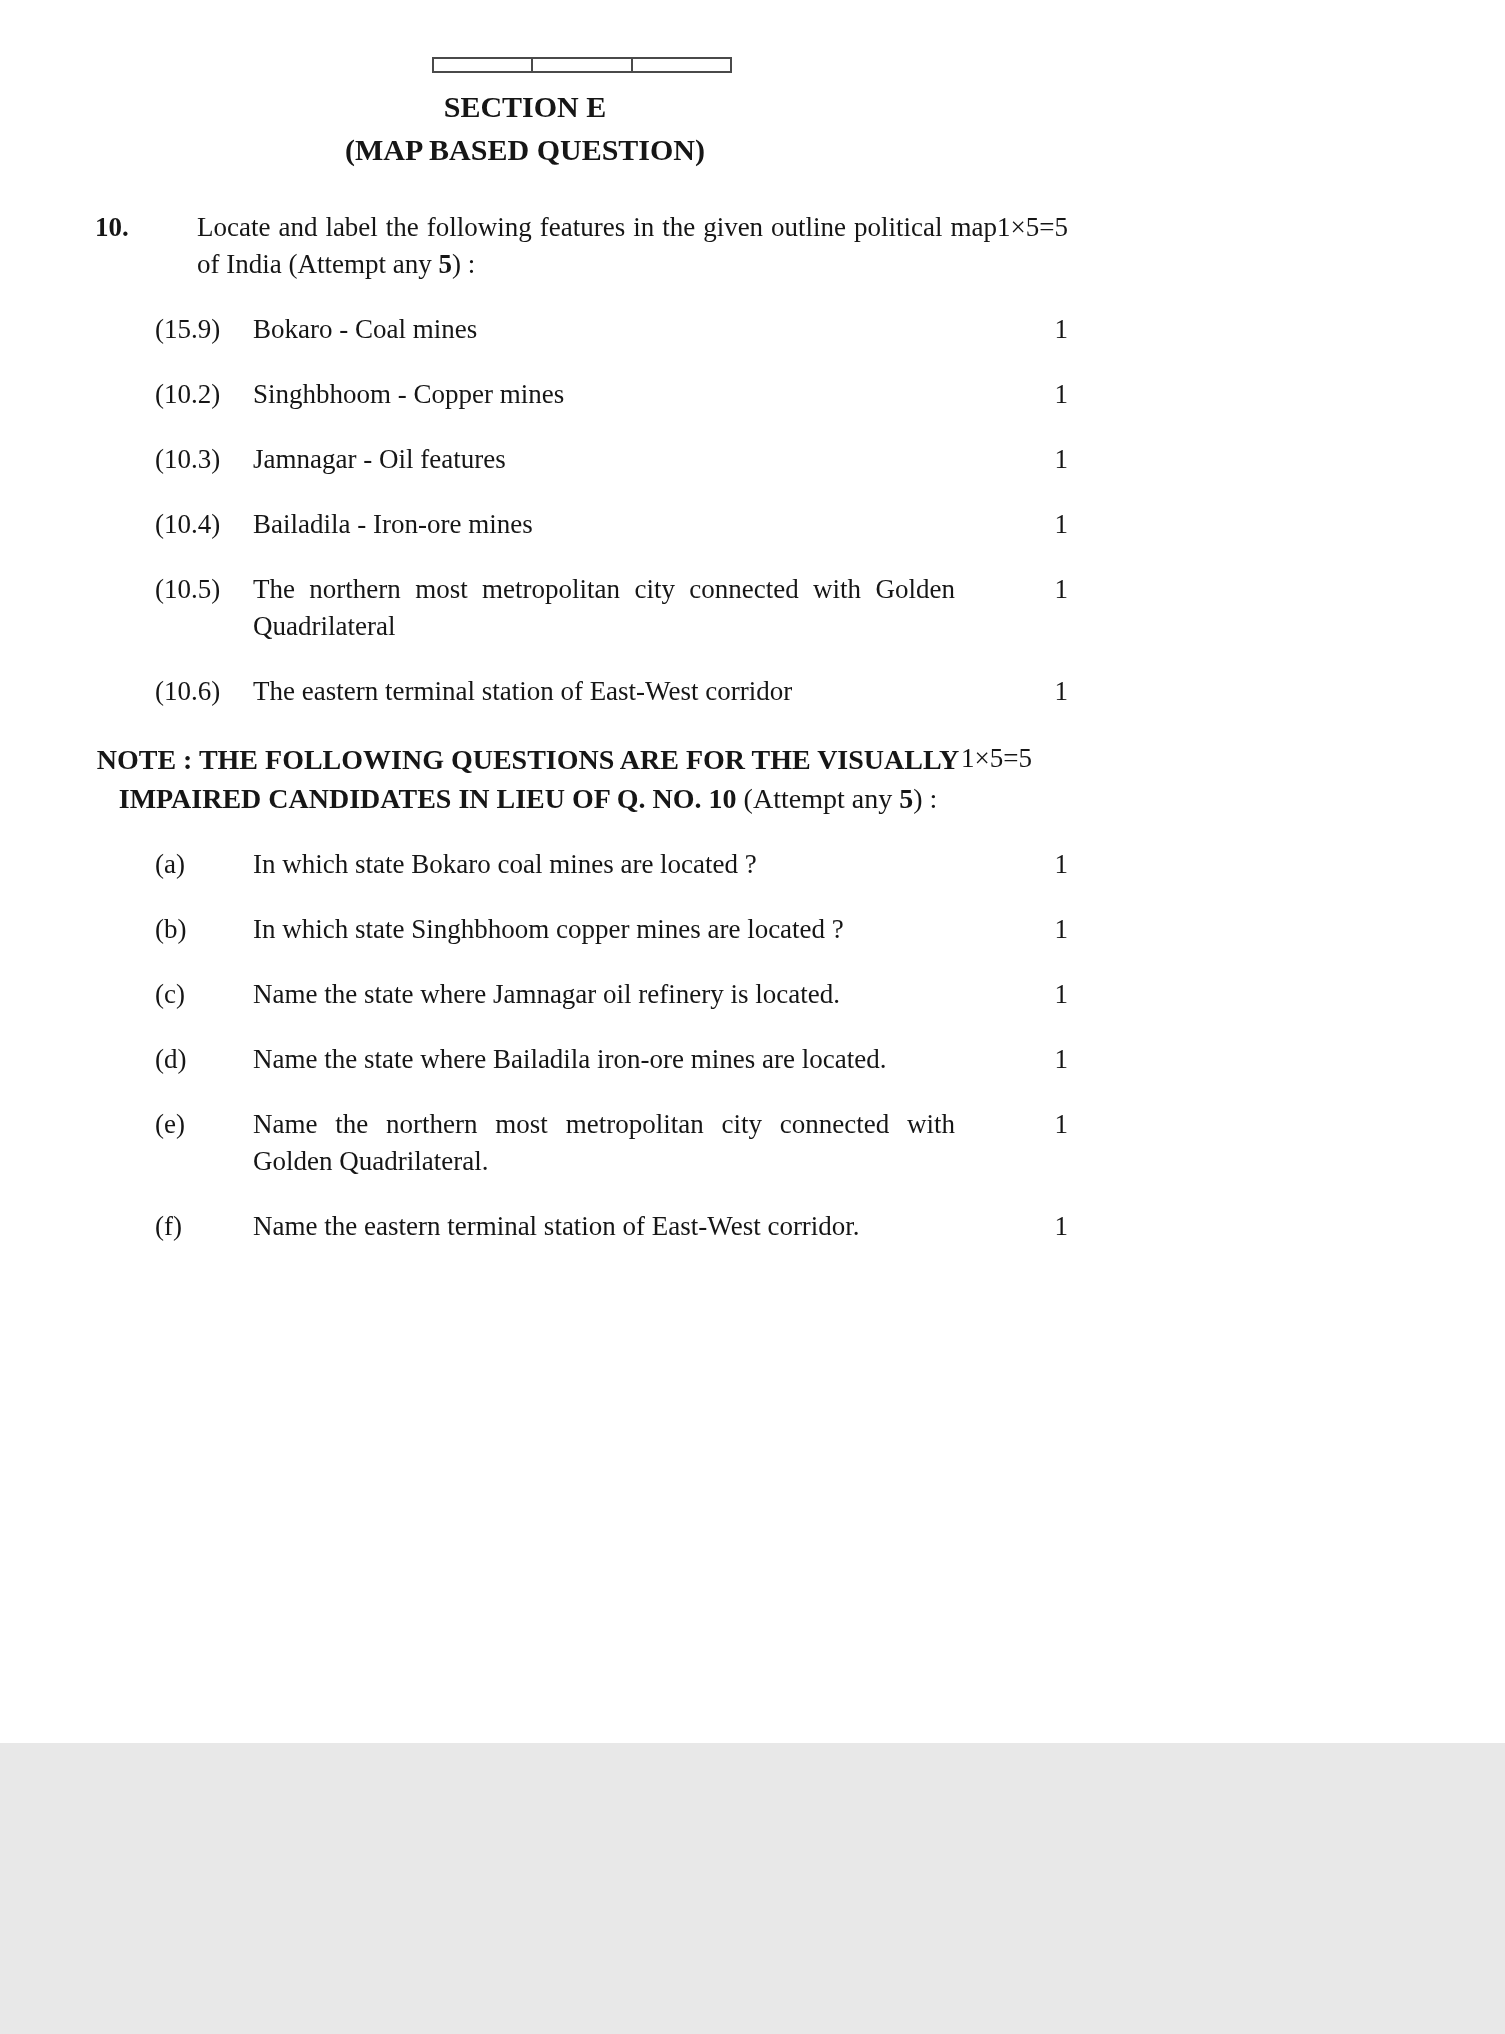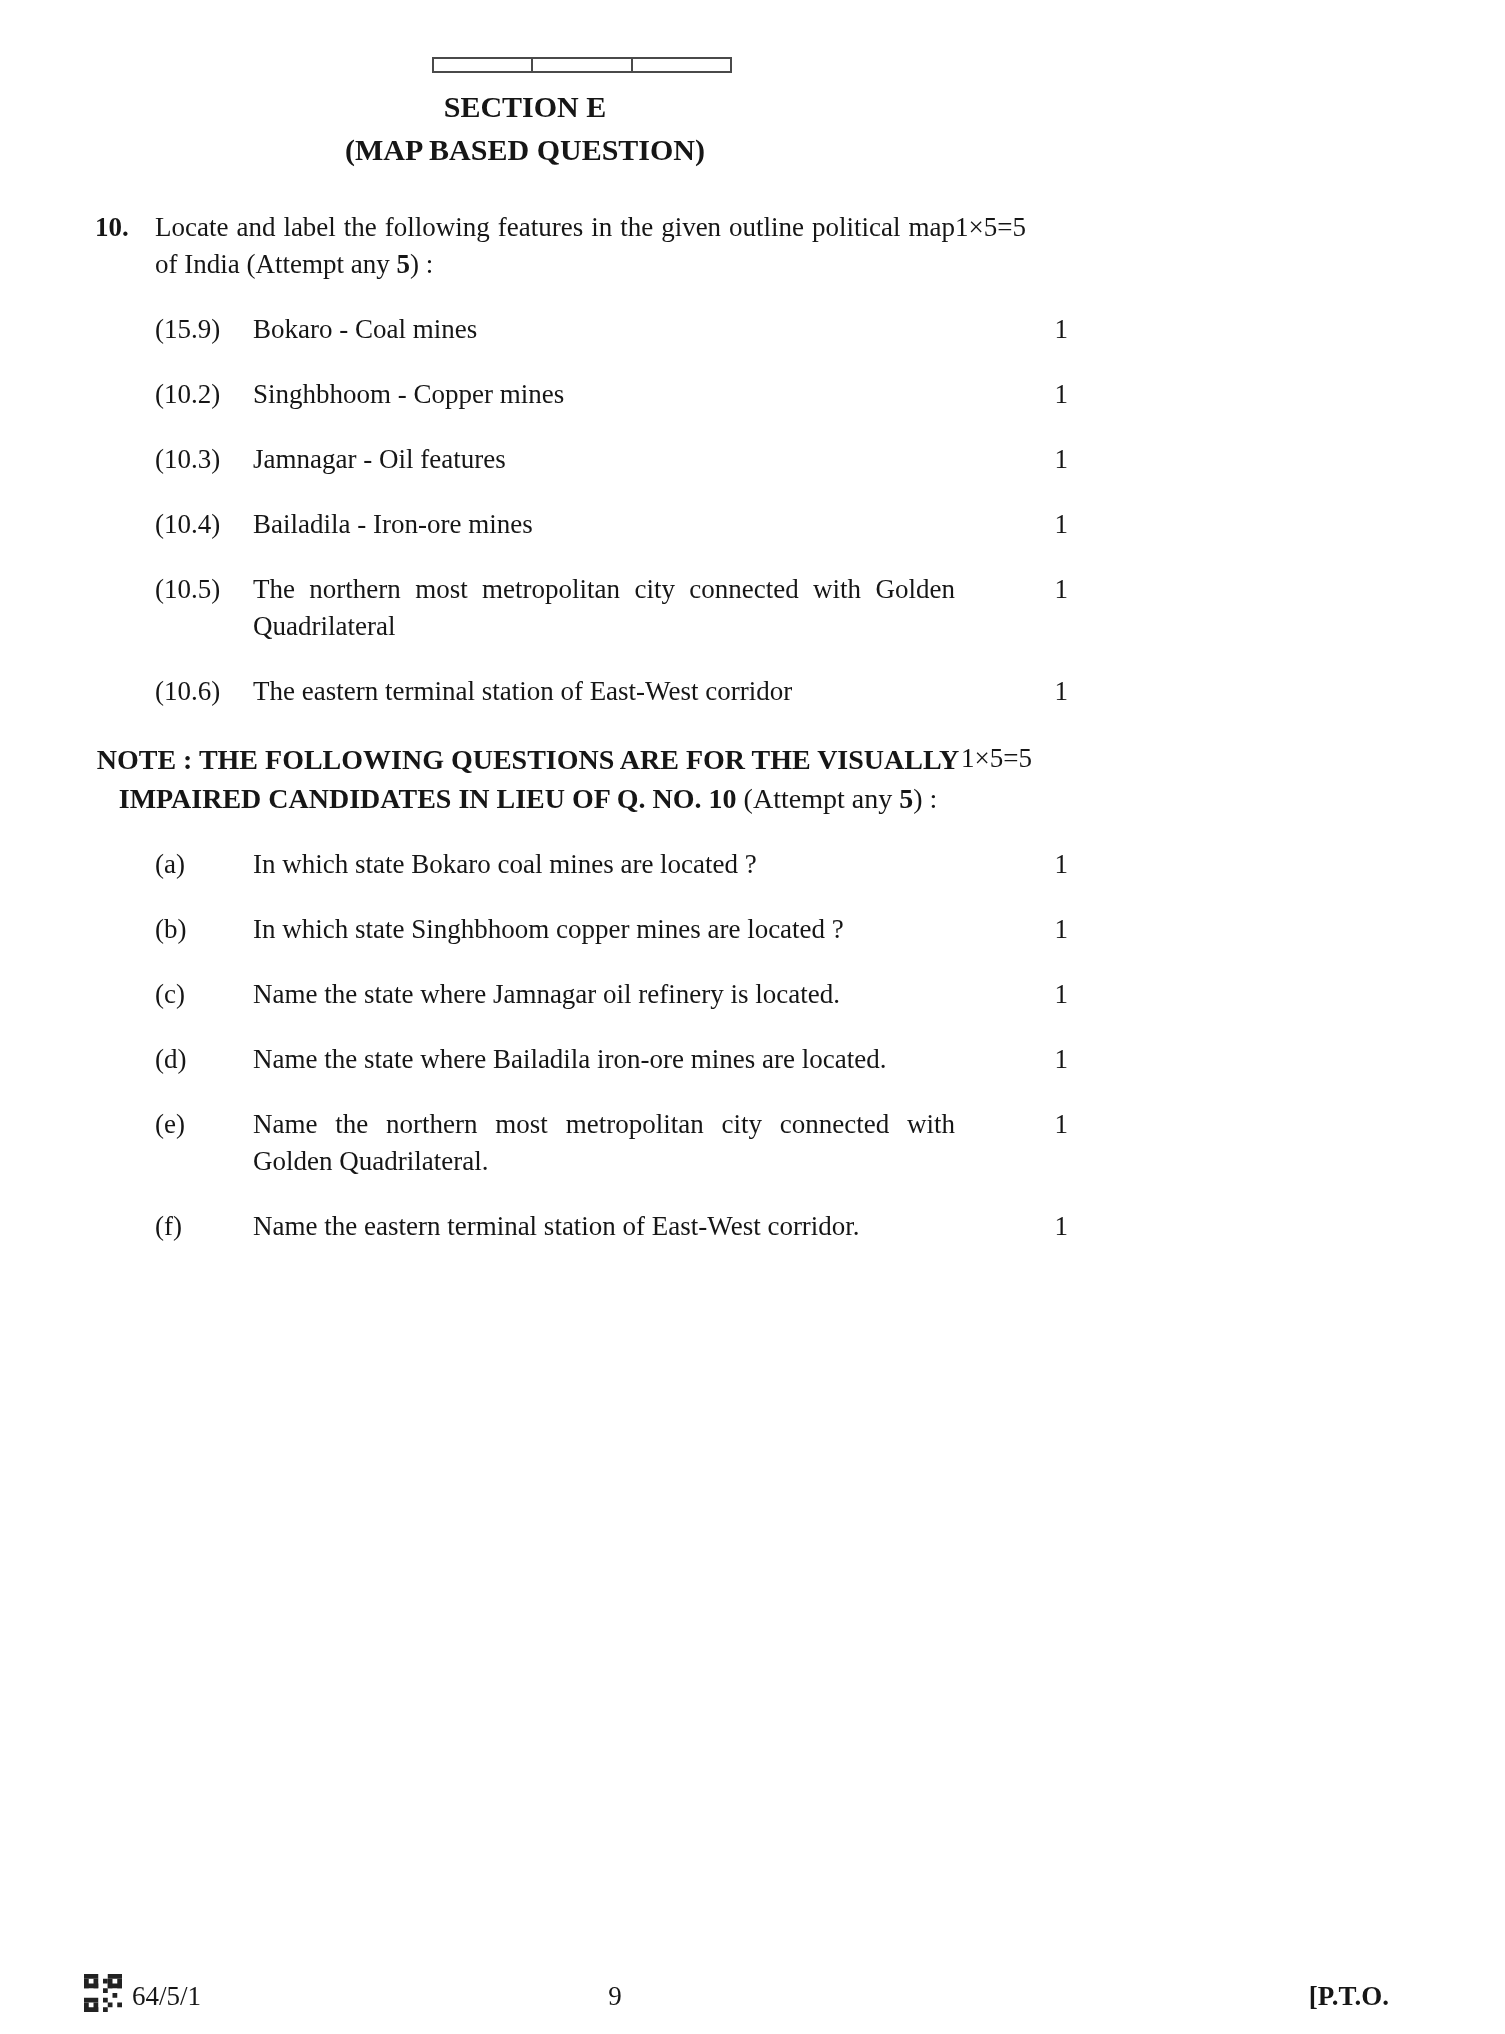--- a/index.html
+++ b/index.html
@@ -1,19 +1,19 @@
 <!DOCTYPE html>
 <html><head>
 <meta charset="utf-8">
 <style>
   html, body { margin: 0; padding: 0; background: #e8e8e8; }
   .page {
     position: relative;
     width: 1505px;
-    height: 2034px;
+    height: 1743px;
     margin: 0 auto;
     background: #ffffff;
     font-family: "Liberation Serif", serif;
     color: #161616;
     font-size: 27px;
     line-height: 37px;
     overflow: hidden;
   }
 
   
@@ -40,21 +40,21 @@
     width: 860px;
     text-align: center;
     font-weight: bold;
     font-size: 30px;
     line-height: 38px;
   }
   .section-subtitle { margin-top: 5px; }
 
   .q-row { display: flex; margin-top: 40px; align-items: flex-start; }
   .q-num { width: 60px; font-weight: bold; flex: 0 0 auto; }
-  .q-text { width: 800px; flex: 0 0 auto; text-align: justify; }
+  .q-text { width: 800px; flex: 0 0 auto; text-align: justify; margin-left: 42px; }
   .q-marks { flex: 1; text-align: left; padding-right: 22px; white-space: nowrap; }
 
   .items { margin-top: 14px; }
   .item-row { display: flex; margin-top: 28px; align-items: flex-start; }
   .item-id { margin-left: 60px; width: 98px; flex: 0 0 auto; }
   .item-text { width: 702px; flex: 0 0 auto; text-align: justify; }
   .item-marks { flex: 1; text-align: right; padding-right: 22px; }
 
   .note-row { display: flex; margin-top: 30px; align-items: flex-start; }
   .note-text {

